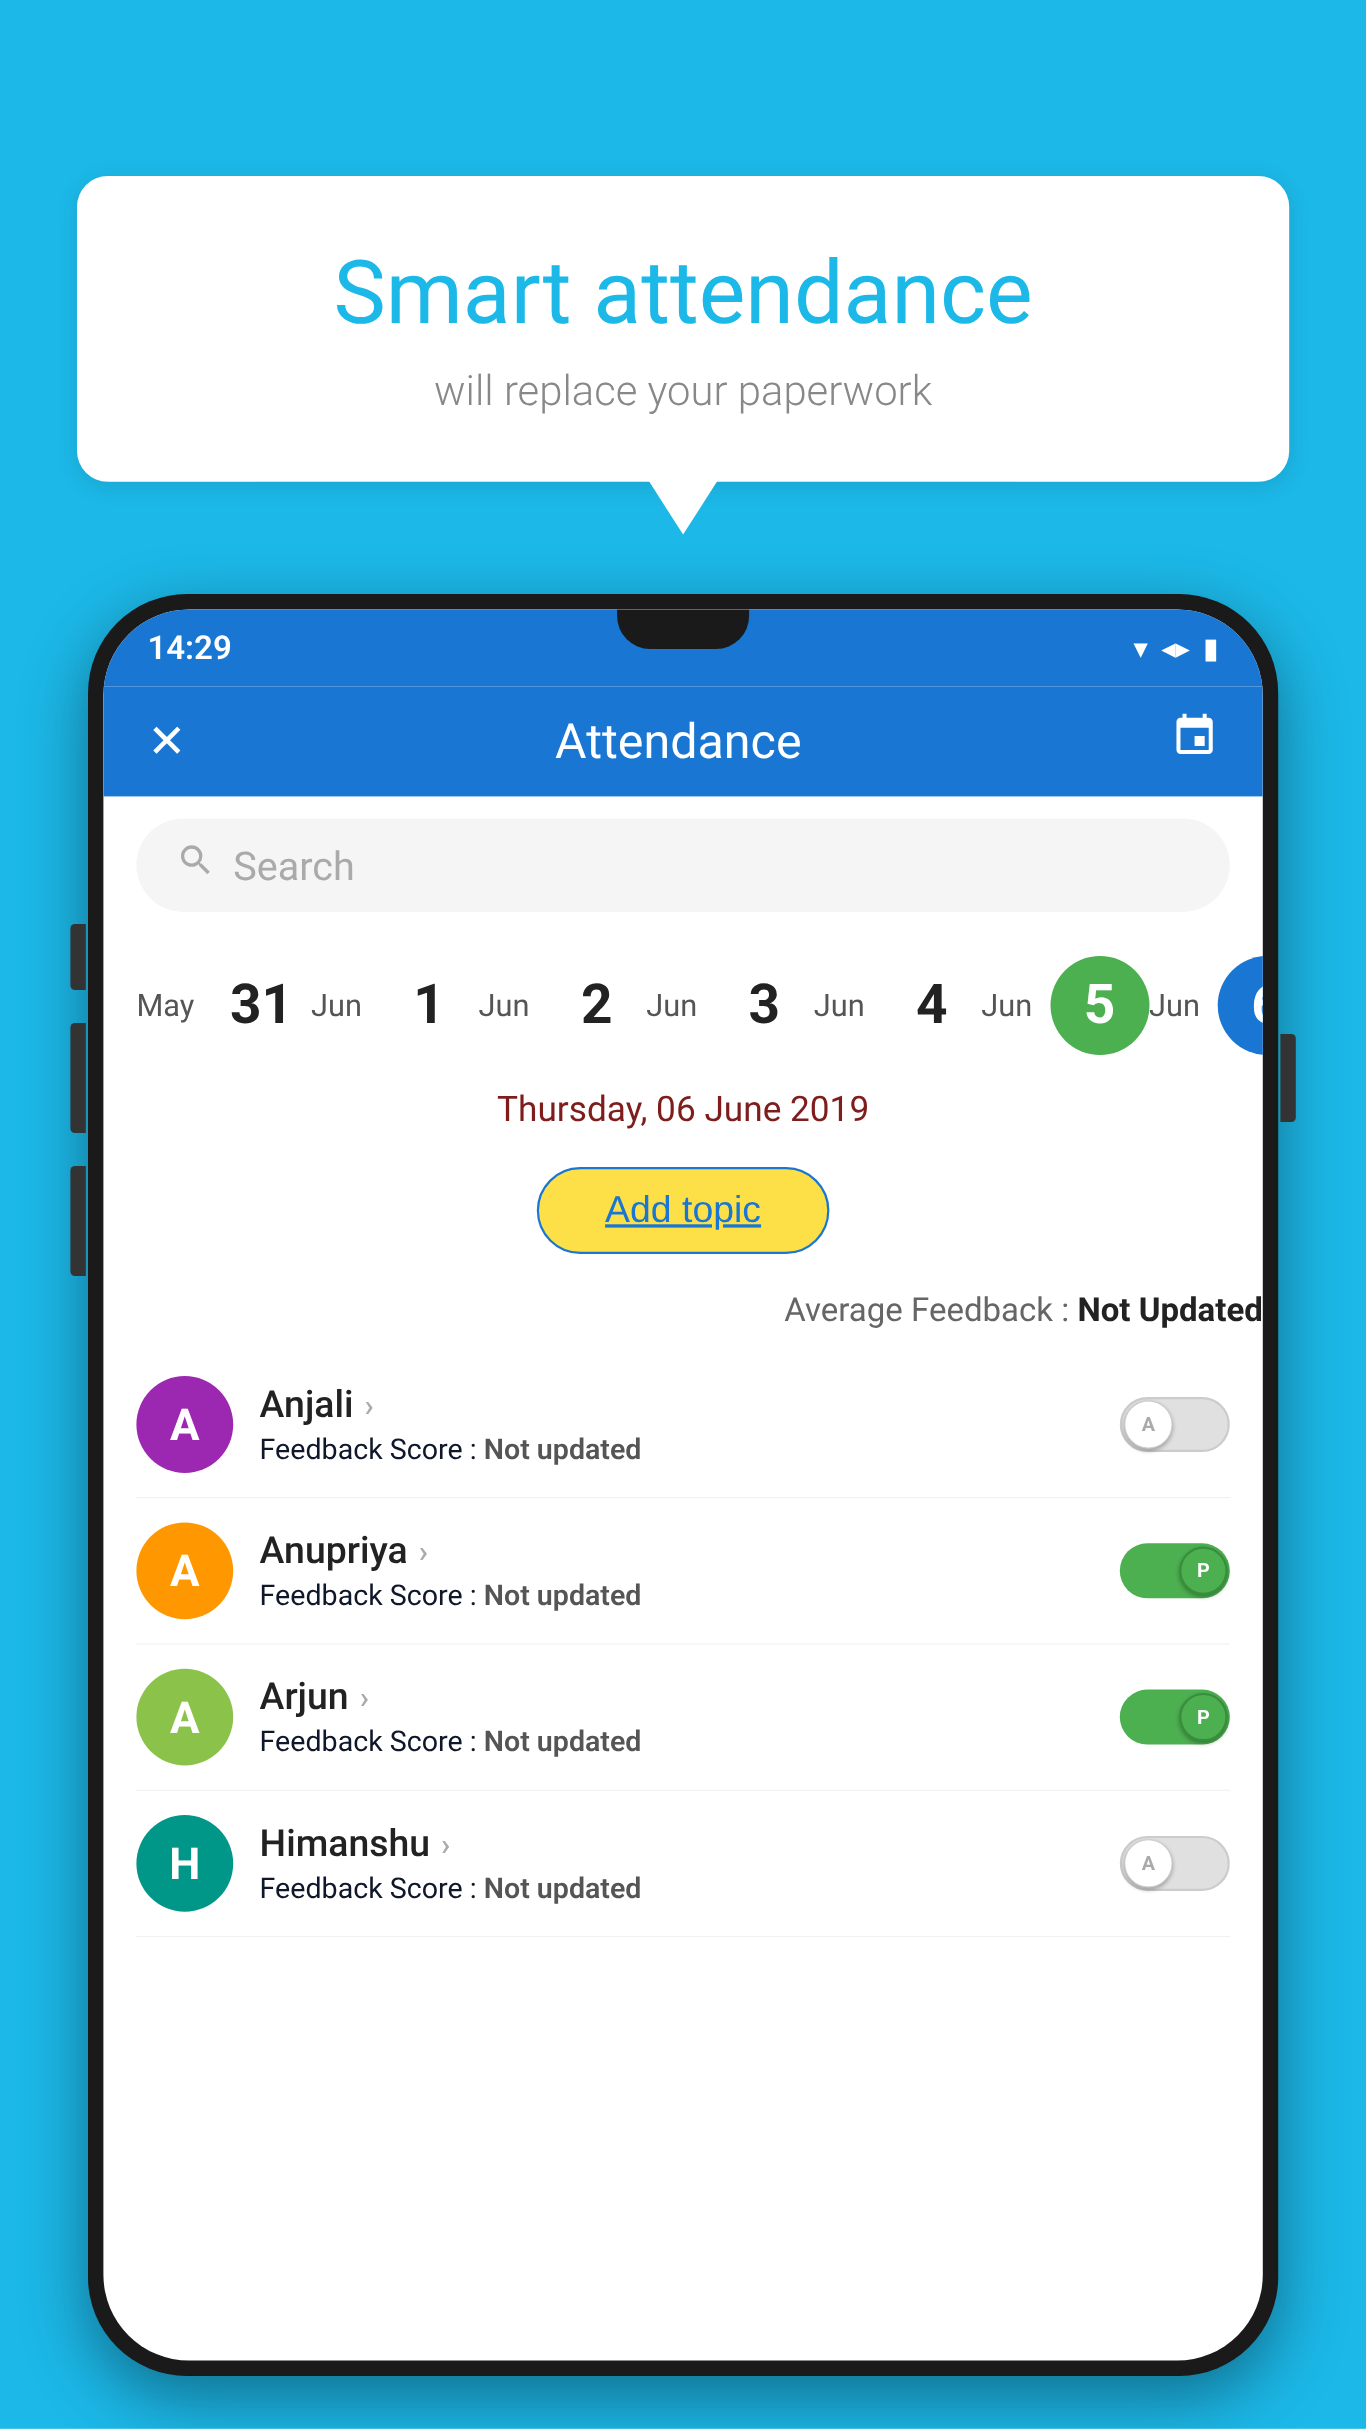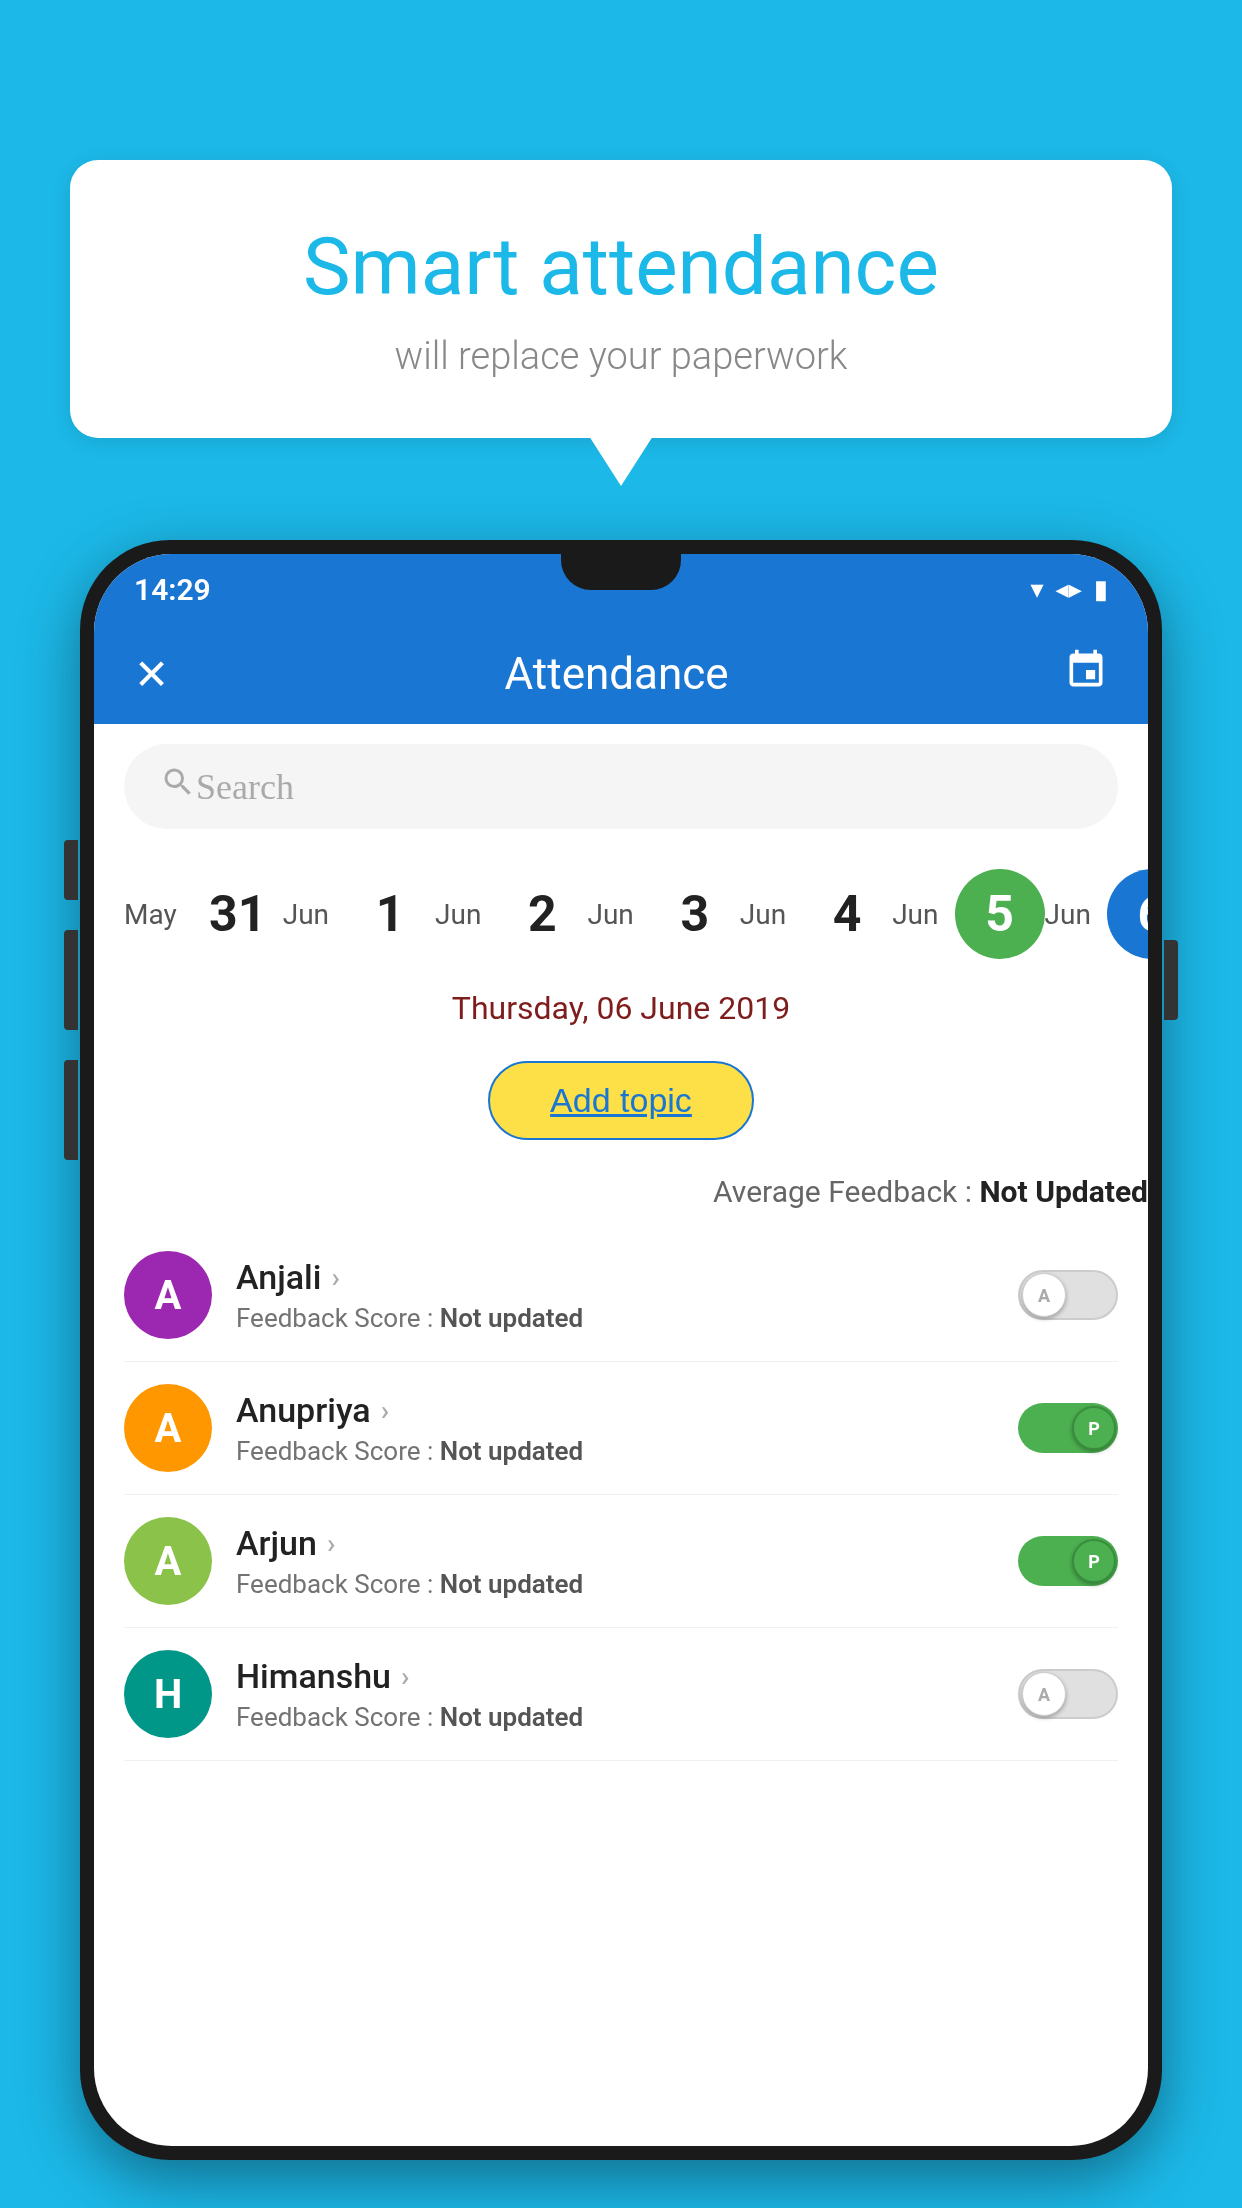--- a/index.html
+++ b/index.html
@@ -147,23 +147,23 @@
       font-size: 38px;
       color: white;
     }
 
     
     .search-container {
       background: #f5f5f5;
       margin: 20px 30px;
       border-radius: 50px;
       display: flex;
-      align-items: center;
+      align-items: flex-end;
       padding: 20px 36px;
-      font-family: Liberation Serif, serif;
+      gap: 16px;
     }
 
     .search-icon-svg {
       color: #aaa;
       font-size: 36px;
     }
 
     .search-input-text {
       font-size: 36px;
       color: #aaa;
@@ -297,21 +297,21 @@
       color: #aaa;
       font-size: 28px;
     }
 
     .student-feedback {
       font-size: 26px;
       color: #888;
       margin-top: 6px;
     }
 
-    .feedback-label { color: #737373; margin-top: 24px; }
+    .feedback-label { color: #0f172a; margin-top: 24px; }
     .feedback-value { font-weight: 600; color: #555; }
 
     
     .toggle-container {
       display: flex;
       align-items: center;
       flex-shrink: 0;
     }
 
     .toggle {

